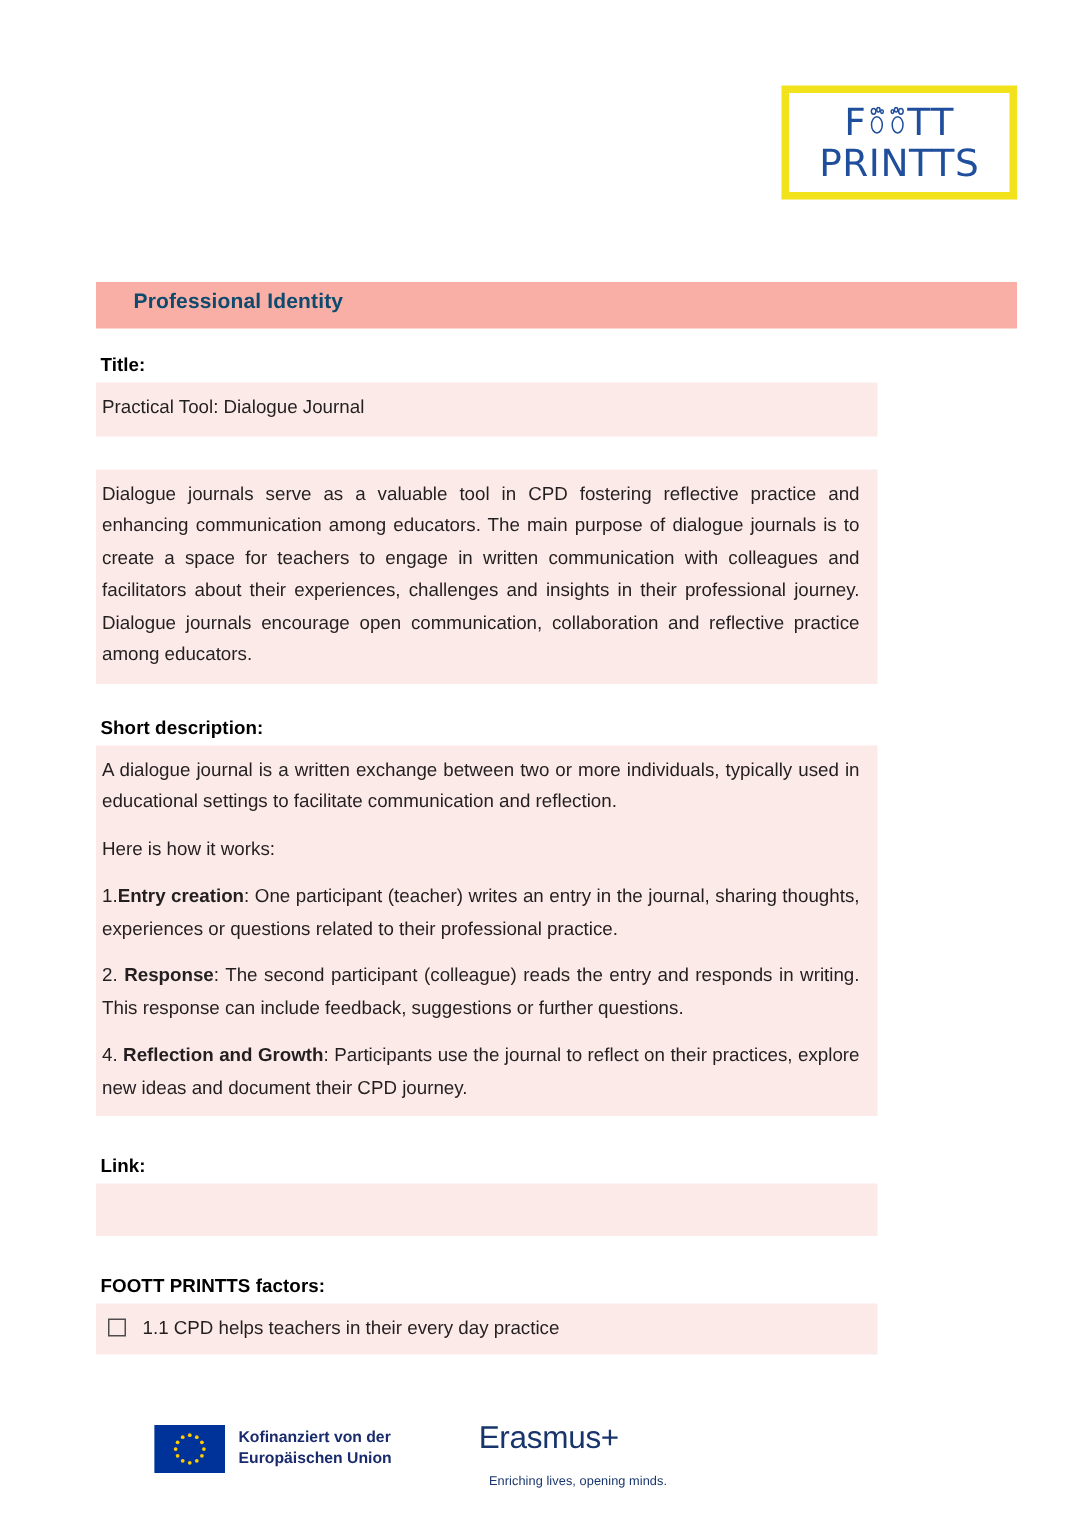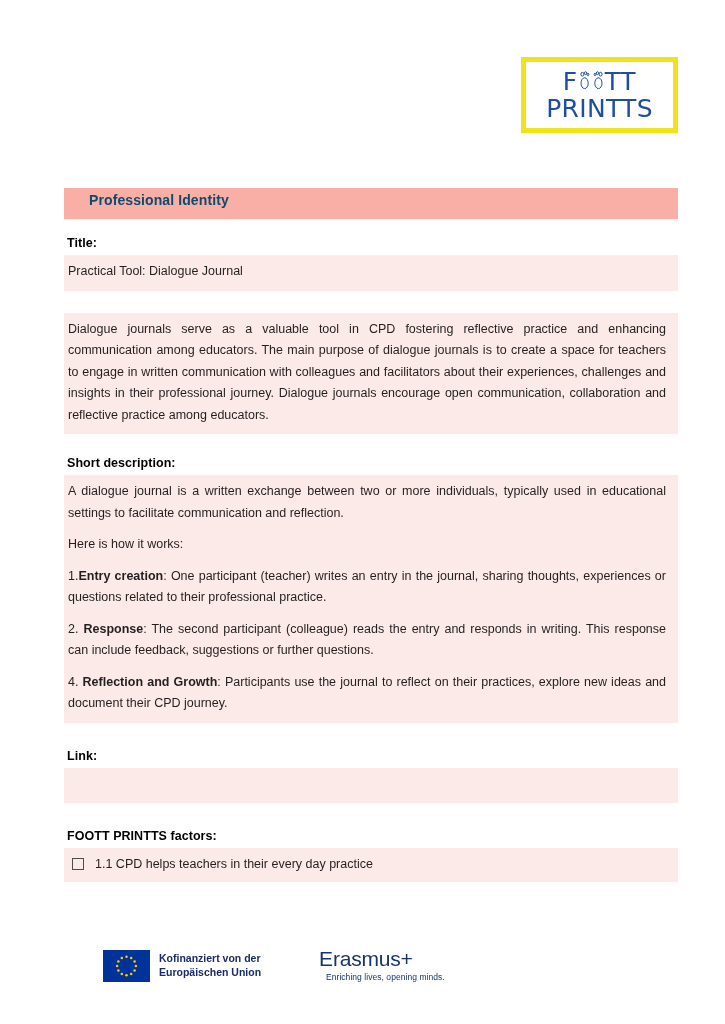--- a/index.html
+++ b/index.html
@@ -91,21 +91,21 @@
     color: #0c4a6e;
     letter-spacing: 0.1px;
     margin-left: 17px;
   }
 
   
   .content {
     position: absolute;
     left: 64px;
     top: 236px;
-    width: 614px;
+    width: 521px;
   }
   .field-label {
     font-size: 12.5px;
     font-weight: bold;
     color: #000000;
     margin: 0 0 5px 3px;
     letter-spacing: 0.05px;
   }
   .pink-block {
     background: #FCEAE8;
@@ -182,21 +182,21 @@
     font-size: 21px;
     color: #17356b;
     font-weight: 400;
     letter-spacing: -0.2px;
     line-height: 1.05;
   }
   .erasmus-tagline {
     font-size: 8.5px;
     color: #17356b;
     letter-spacing: 0.05px;
-    margin-top: 2px;
+    margin-top: 12px;
     padding-left: 39px;
   }
 </style>
 </head>
 <body>
 
 <div class="page">
 
   <div class="logo-wrap">
     <div class="logo-inner">

